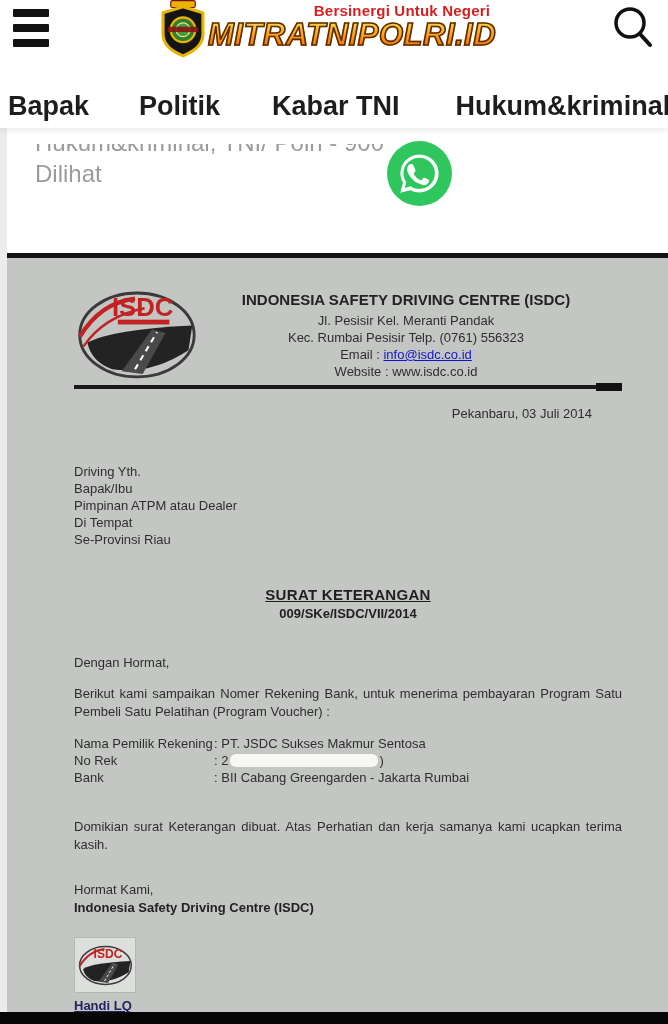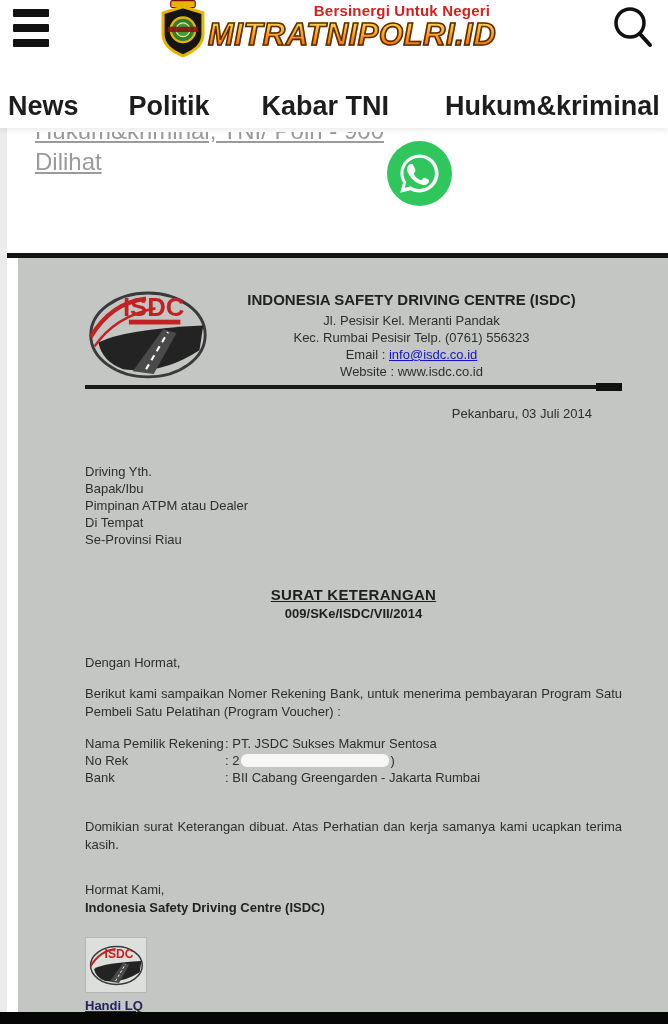--- a/index.html
+++ b/index.html
@@ -30,31 +30,31 @@
   .nav-item { font-size:27px; font-weight:bold; color:#1d1d1d; cursor:pointer; flex:none; }
   .nav-item:nth-child(1){ margin-left:8px; }
   .nav-item:nth-child(2){ margin-left:50px; }
   .nav-item:nth-child(3){ margin-left:52px; }
   .nav-item:nth-child(4){ margin-left:56px; }
 
   
   .page-body { position:relative; height:896px; }
   .edge-strip { position:absolute; left:0; top:0; bottom:12px; width:7px; background:#ececec; z-index:12; }
 
-  .article-meta { position:absolute; left:35px; top:4px; height:50px; overflow:hidden;
-                  color:#9b9b9b; font-size:24px; line-height:31px; z-index:1;text-decoration:underline; }
+  .article-meta { position:absolute; left:35px; top:16px; height:50px; overflow:hidden;
+                  color:#9b9b9b; font-size:24px; line-height:31px; z-index:1; }
   .article-meta .line1 { margin-top:-17px; }
 
   .wa-btn { position:absolute; left:387px; top:13px; width:65px; height:65px; border:none;
             background:transparent; cursor:pointer; padding:0; }
   .wa-btn svg { width:65px; height:65px; display:block; }
 
   
   .doc-divider { position:absolute; left:7px; right:0; top:125px; height:5px; background:#141414; }
-  .letter { position:absolute; left:18px; right:0; top:130px; height:754px; background:#c3c6c3;
+  .letter { position:absolute; left:7px; right:0; top:130px; height:754px; background:#c3c6c3;
             padding:29px 46px 0 67px; color:#333; font-size:13px; overflow:hidden; }
   .letterhead { display:flex; }
   .isdc-logo { width:124px; height:94px; flex:none; }
   .lh-text { flex:1; text-align:center; padding-top:4px; padding-right:8px; color:#2e2e2e; }
   .lh-org { font-weight:bold; font-size:15px; color:#222; margin-bottom:4px; }
   .lh-line { font-size:13px; line-height:17px; }
   .lh-link { color:#1414cc; text-decoration:underline; cursor:pointer; }
   .lh-rule { position:relative; margin-top:4px; height:4px; background:#1a1a1a; margin-right:2px; }
   .lh-rule::after { content:""; position:absolute; right:-2px; top:-2px; width:26px; height:8px; background:#111; }
 
@@ -117,21 +117,21 @@
 
     <div class="search-btn">
       <svg viewBox="0 0 50 52" width="50" height="52">
         <circle cx="22" cy="21" r="14" fill="none" stroke="#111" stroke-width="3.5"></circle>
         <line x1="32" y1="32" x2="42" y2="43" stroke="#111" stroke-width="4" stroke-linecap="round"></line>
       </svg>
     </div>
   </header>
 
   <nav class="nav">
-    <div class="nav-item">News</div>
+    <div class="nav-item">Bapak</div>
     <div class="nav-item">Politik</div>
     <div class="nav-item">Kabar TNI</div>
     <div class="nav-item">Hukum&amp;kriminal</div>
   </nav>
 
   <div class="page-body">
     <div class="edge-strip"></div>
 
     <div class="article-meta">
       <div class="line1">Hukum&amp;kriminal, TNI/ Polri - 900</div>

